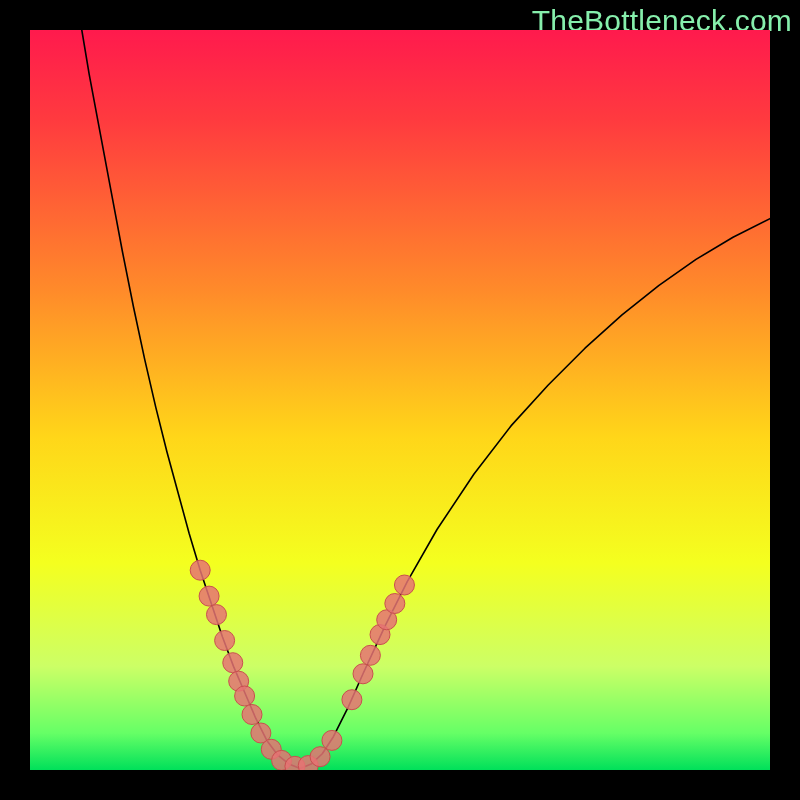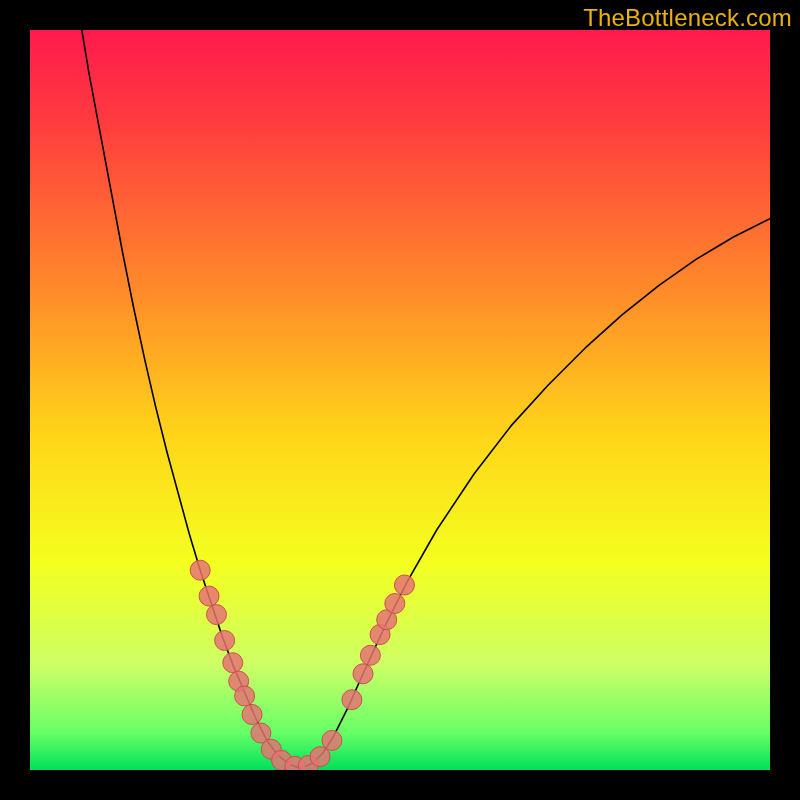--- a/index.html
+++ b/index.html
@@ -24,22 +24,22 @@
     left: 30px;
     top: 30px;
     width: 740px;
     height: 740px;
     
   }
   .watermark {
     position: absolute;
     top: 4px;
     right: 8px;
-    color: #eab308;
-    font-size: 24px;
+    color: #86efac;
+    font-size: 30px;
     font-weight: 500;
     letter-spacing: 0.2px;
     user-select: none;
     margin-left: 15px;
   }
   svg { display: block; }
 </style>
 </head>
 <body>
 

